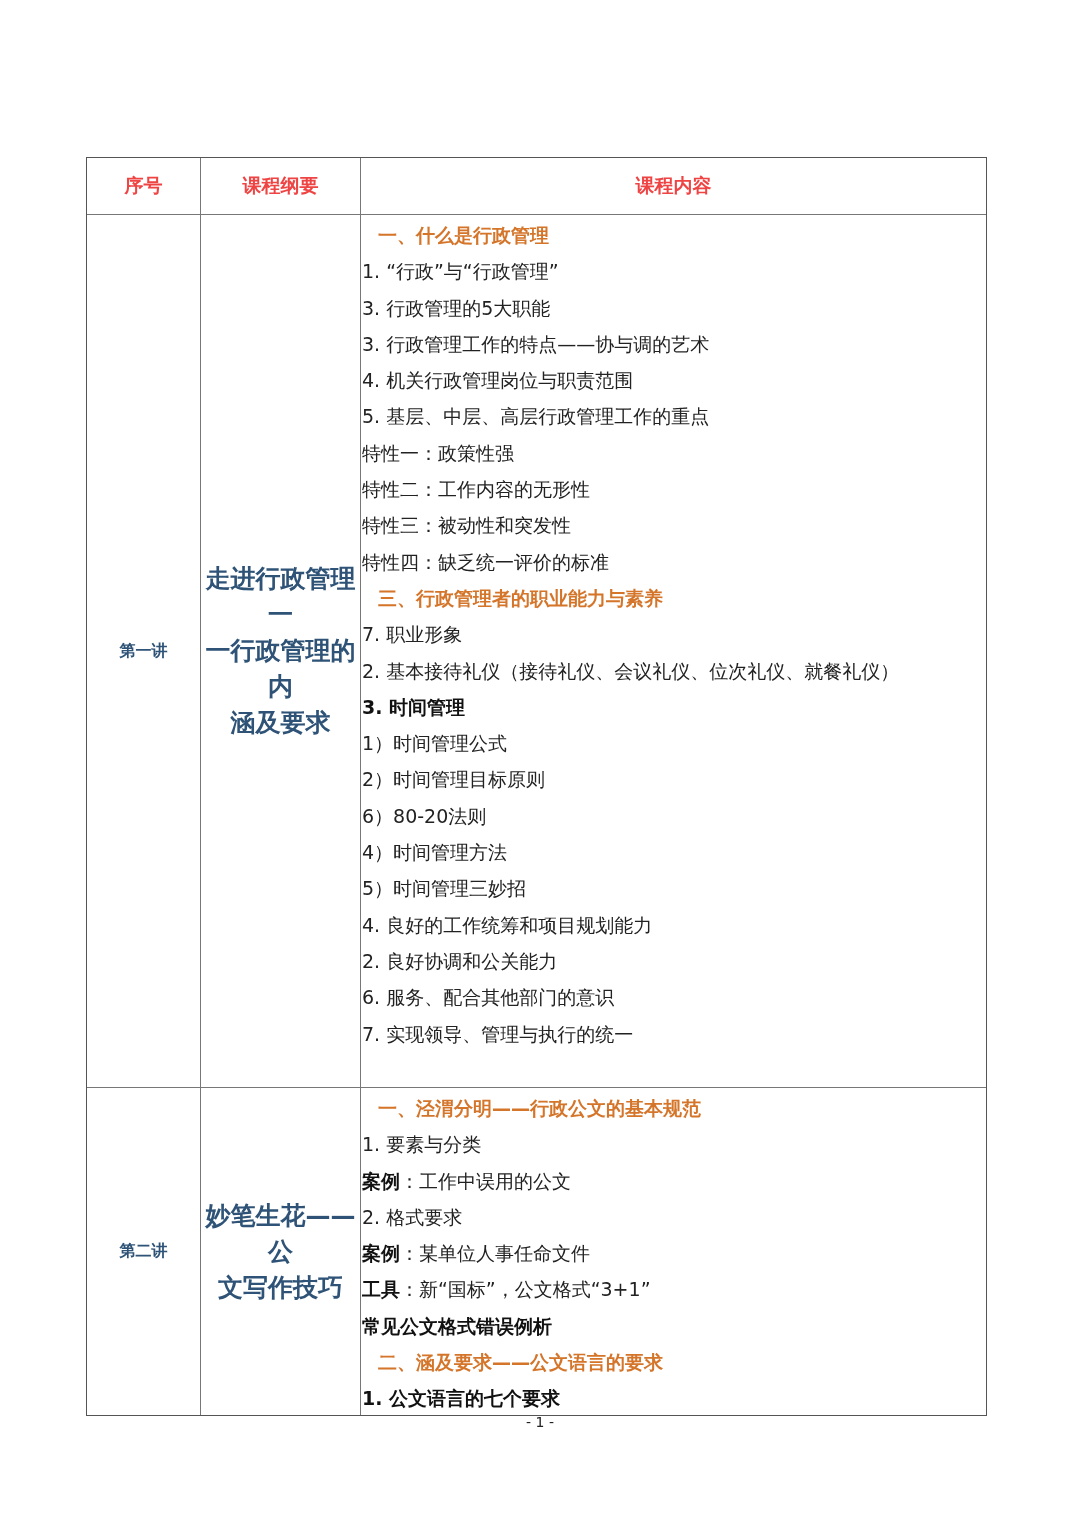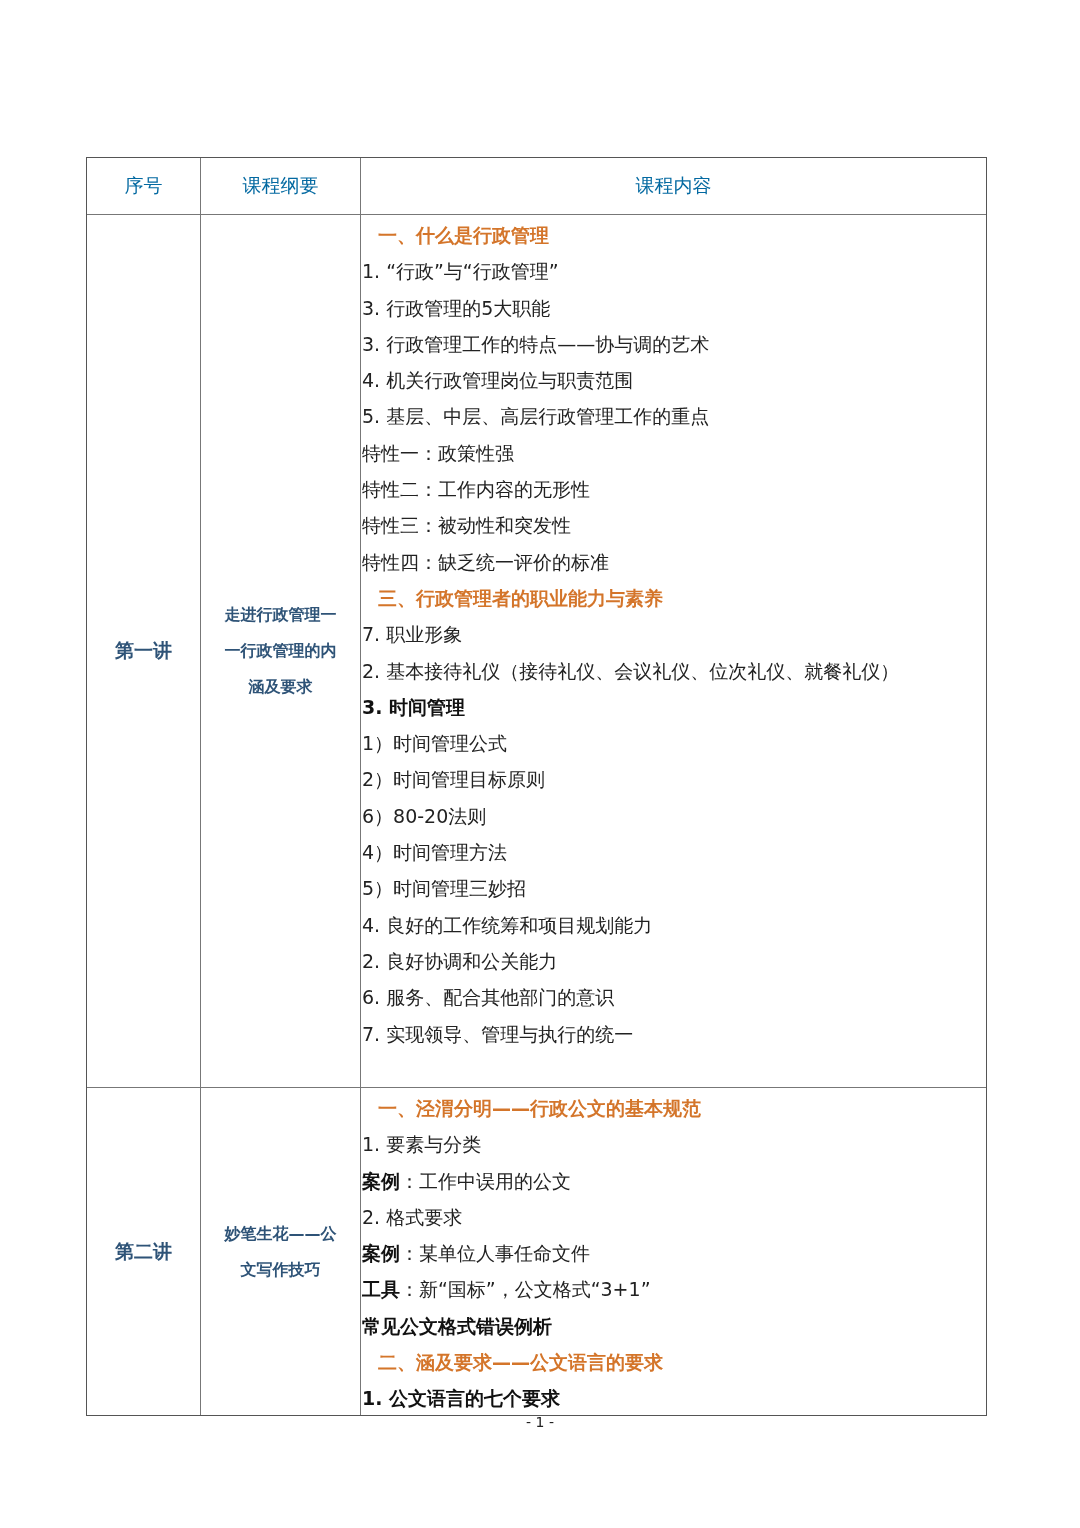--- a/index.html
+++ b/index.html
@@ -5,25 +5,25 @@
   html, body { margin: 0; padding: 0; background: #ffffff; }
   body { width: 1080px; height: 1528px; position: relative; font-family: "DejaVu Sans", "Liberation Sans", sans-serif; color: #222; }
   .table { position: absolute; left: 86px; top: 157px; width: 901px; border: 1.5px solid #555; box-sizing: border-box; }
   .row { display: flex; border-top: 1.5px solid #777; }
   .row:first-child { border-top: none; }
   .cell { box-sizing: border-box; }
   .c1 { width: 114px; border-right: 1.5px solid #777; display: flex; align-items: center; justify-content: center; }
   .c2 { width: 160px; border-right: 1.5px solid #777; display: flex; align-items: center; justify-content: center; }
   .c3 { flex: 1; }
   .hdr { height: 56px; }
-  .hdr .cell { display: flex; align-items: center; justify-content: center; font-size: 19px; font-weight: normal; color: #0369a1; }
+  .hdr .cell { display: flex; align-items: center; justify-content: center; font-size: 19px; font-weight: bold; color: #ef4444; }
   .row1 { height: 872px; }
   .row2 { height: 327px; }
-  .lecture { font-size: 19px; color: #2e5377; font-weight: bold; }
-  .outline { font-size: 16px; color: #2e5377; font-weight: bold; text-align: center; line-height: 36px; padding: 0 2px; }
+  .lecture { font-size: 16px; color: #2e5377; font-weight: bold; }
+  .outline { font-size: 25px; color: #2e5377; font-weight: bold; text-align: center; line-height: 36px; padding: 0 2px; }
   .content { padding-top: 2px; }
   .line { height: 36.3px; line-height: 36.3px; font-size: 19px; white-space: nowrap; padding-left: 1px; color: #222; }
   .line.heading { color: #d4752a; font-weight: bold; margin-left: 16px; }
   .line.bold { font-weight: bold; color: #111; }
   .line .lbl { font-weight: bold; color: #111; }
   .pageno { position: absolute; top: 1414px; left: 0; width: 1080px; text-align: center; font-size: 14px; color: #222; }
 </style>
 </head>
 <body>
 

